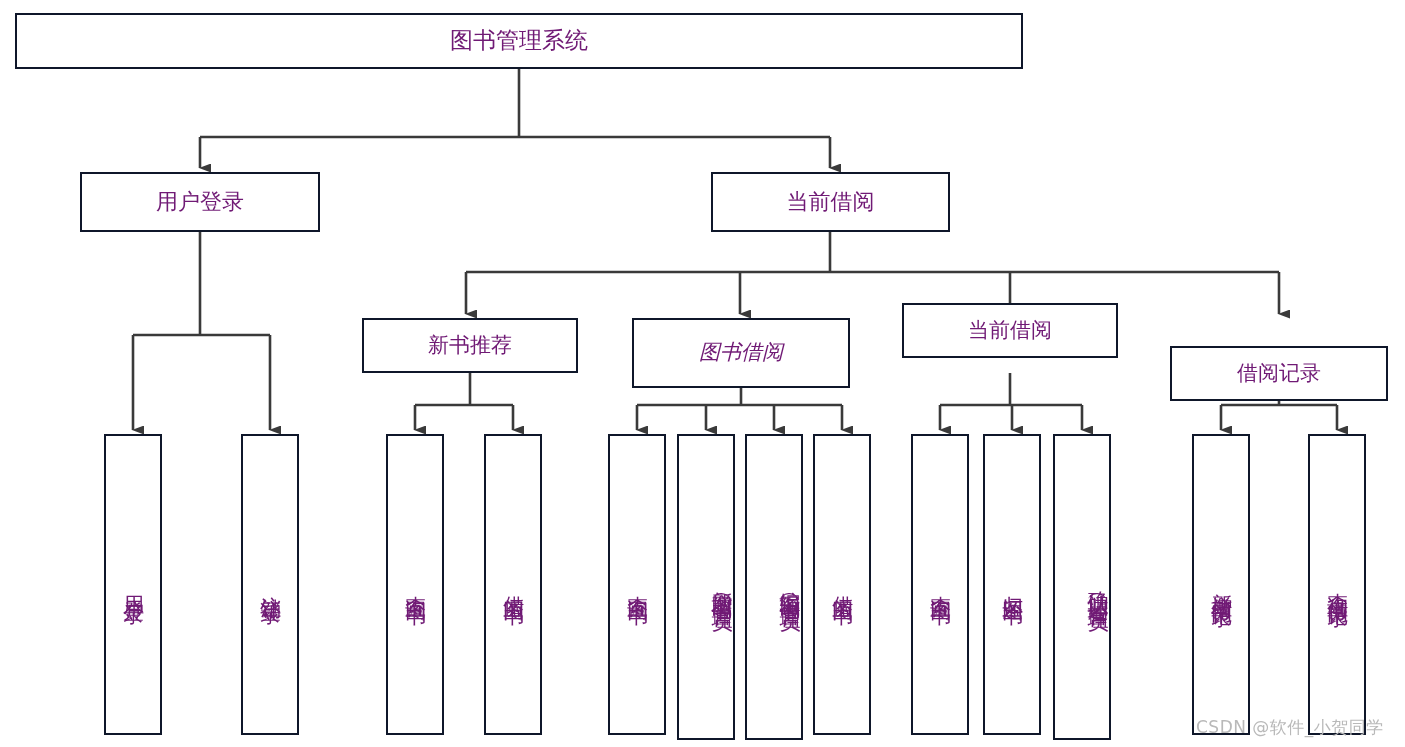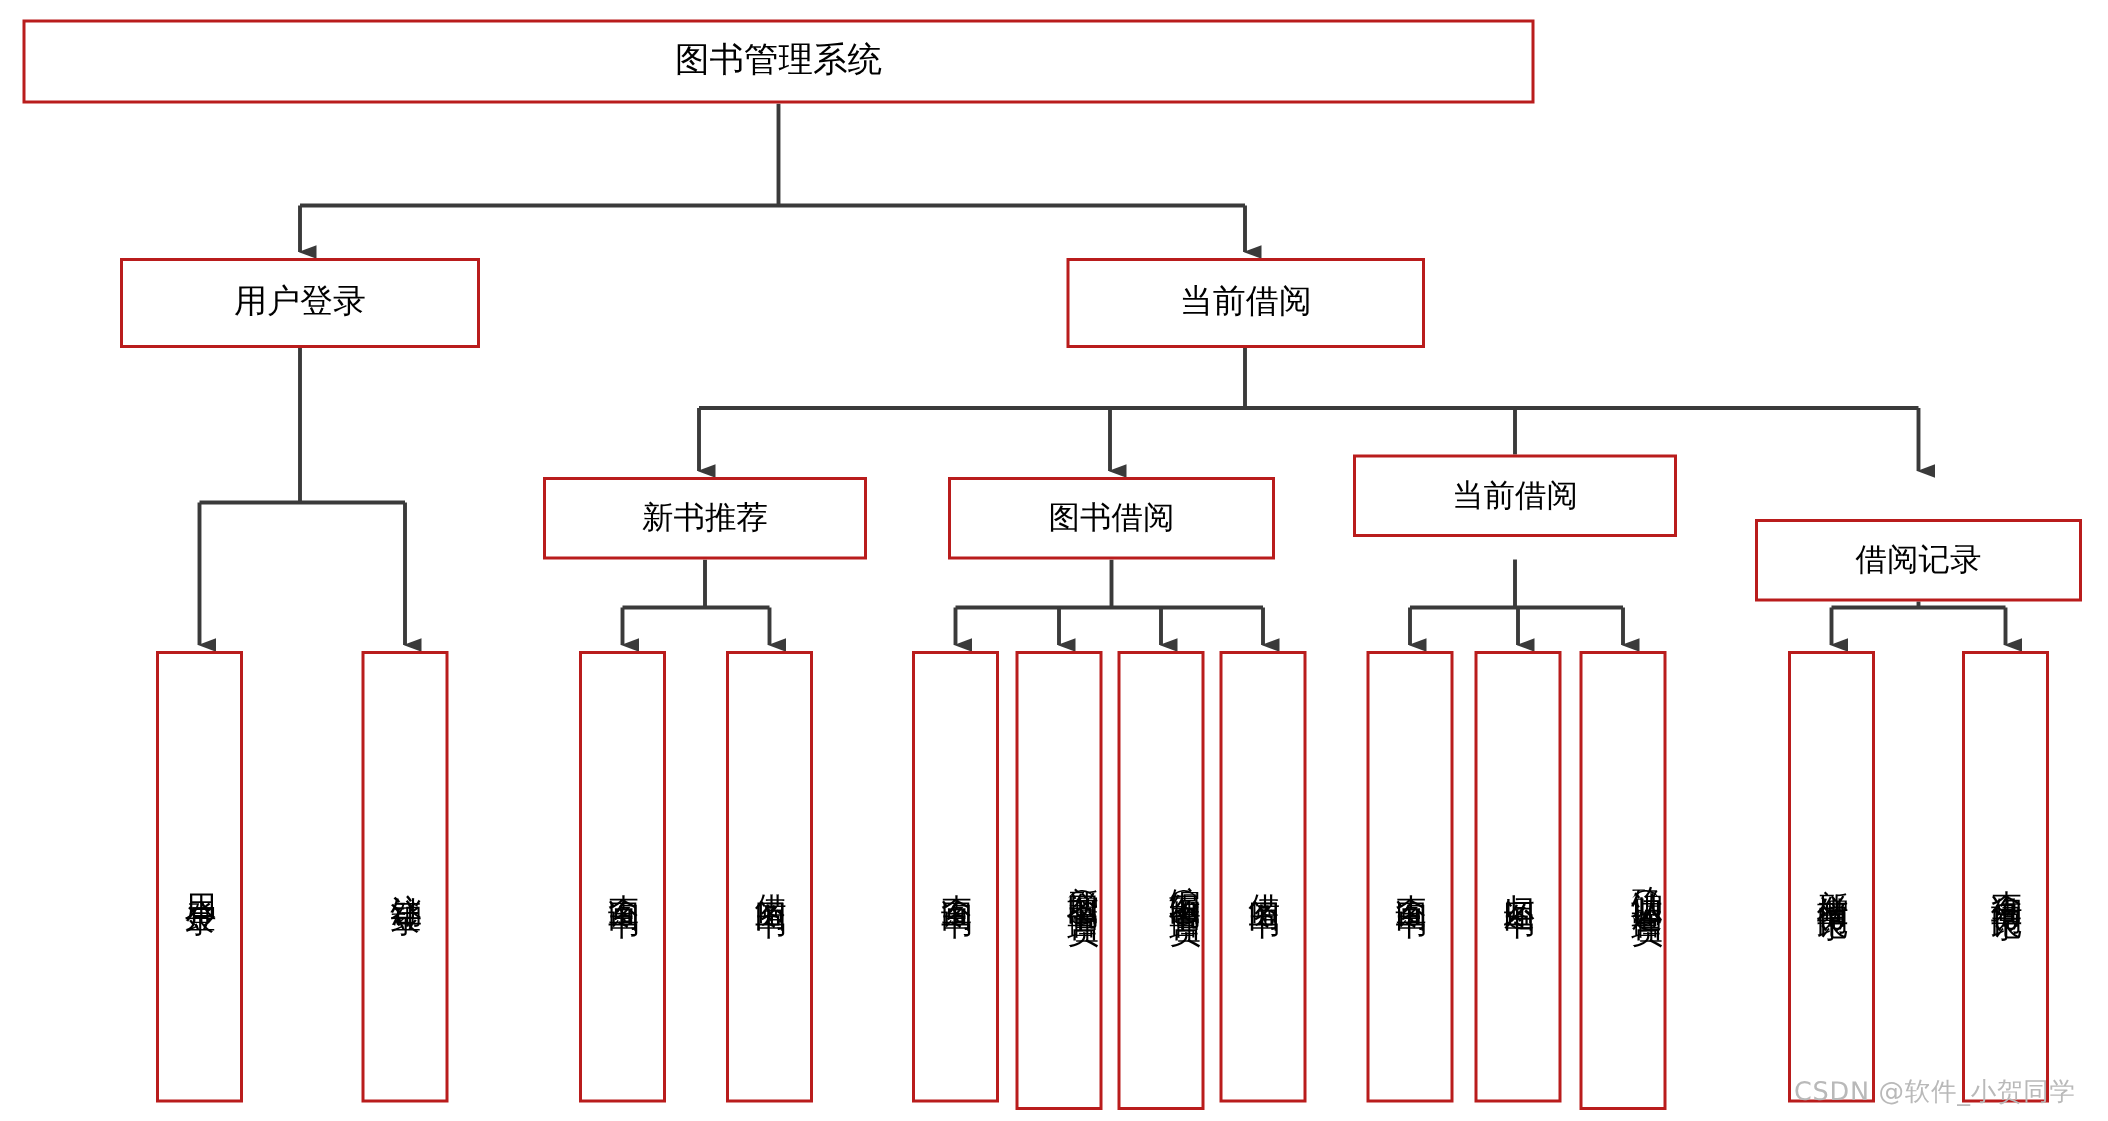--- a/index.html
+++ b/index.html
@@ -21,23 +21,23 @@
     position: absolute;
     left: 0;
     top: 0;
     width: 1405px;
     height: 747px;
     pointer-events: none;
   }
   .node {
     position: absolute;
     box-sizing: border-box;
-    border: 2px solid #b91c1c;
+    border: 2px solid #0f172a;
     background: #ffffff;
-    color: #000000;
+    color: #701a75;
     display: flex;
     align-items: center;
     justify-content: center;
     text-align: right;
     line-height: 1.12;
   }
   .node.root {
     font-size: 23px;
   }
   .node.l2 {
@@ -129,21 +129,21 @@
   <div class="node l2" style="left:80px; top:172px; width:240px; height:60px;">
     <span>用户登录</span>
   </div>
   <div class="node l2" style="left:711px; top:172px; width:239px; height:60px;">
     <span>当前借阅</span>
   </div>
 
   <div class="node l3" style="left:362px; top:318px; width:216px; height:55px;">
     <span>新书推荐</span>
   </div>
-  <div class="node l3" style="left:632px; top:318px; width:218px; height:55px;">
+  <div class="node l3" style="left:632px; top:318px; width:218px; height:70px;font-style:italic;">
     <span>图书借阅</span>
   </div>
   <div class="node l3" style="left:902px; top:303px; width:216px; height:55px;">
     <span>当前借阅</span>
   </div>
   <div class="node l3" style="left:1170px; top:318px; width:218px; height:55px;margin-top:28px;">
     <span>借阅记录</span>
   </div>
 
   <div class="node leaf short" style="left:104px; top:434px; width:58px; height:301px;">

